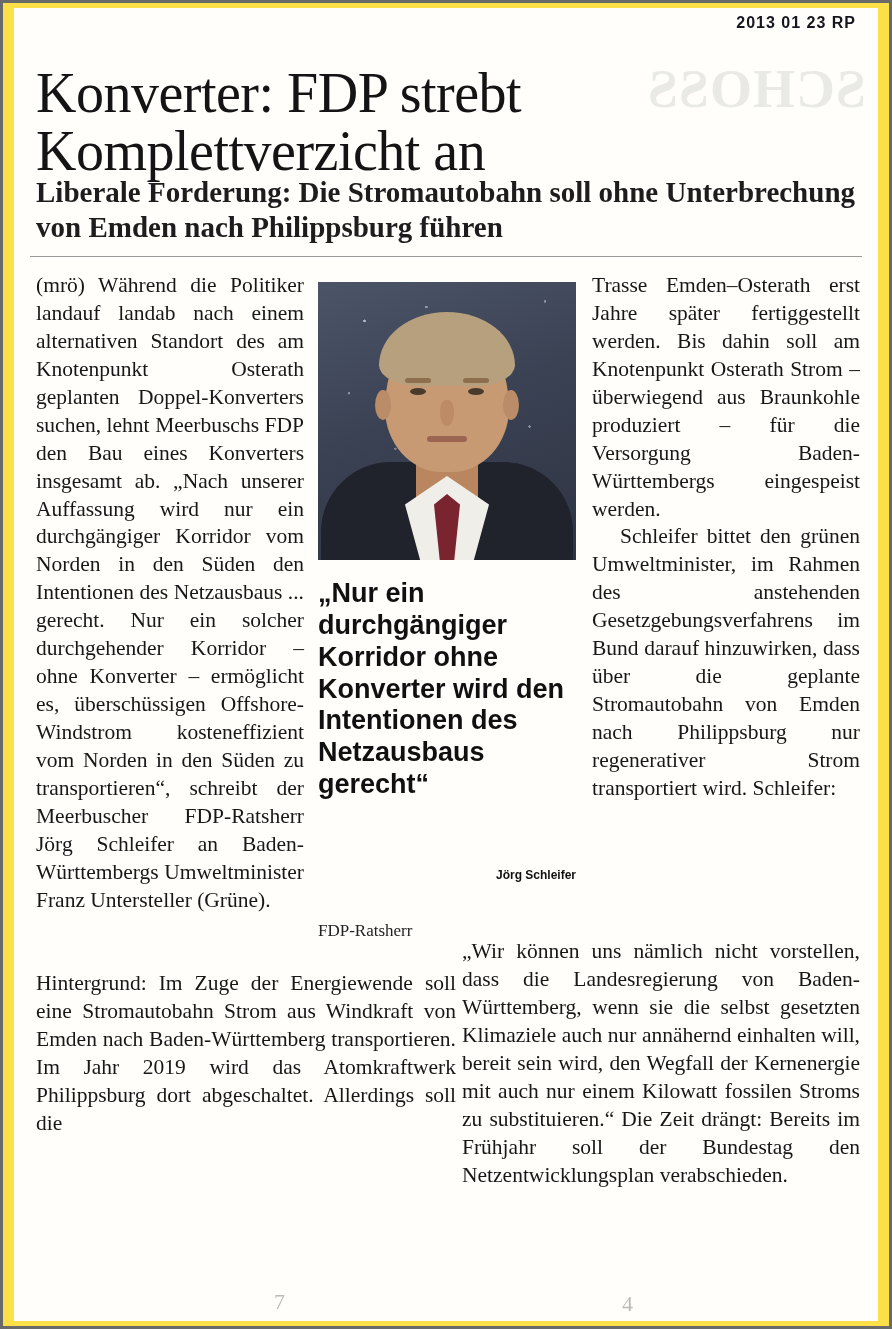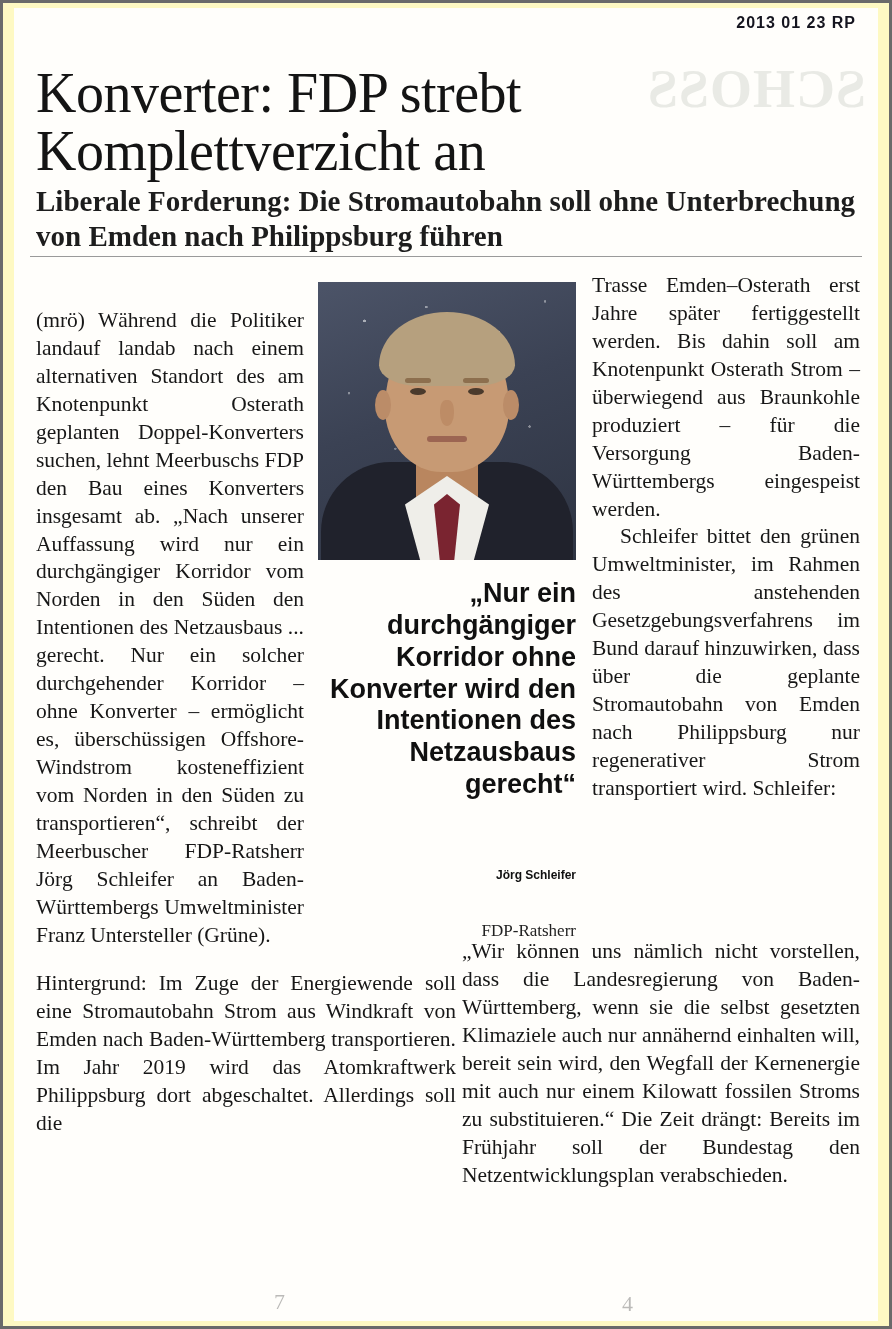--- a/index.html
+++ b/index.html
@@ -4,21 +4,21 @@
 <style>
   html, body {
     margin: 0;
     padding: 0;
     background: #ffffff;
   }
   .page {
     position: relative;
     width: 892px;
     height: 1329px;
-    background: #fef9c3;
+    background: #fde047;
     box-sizing: border-box;
     overflow: hidden;
     font-family: "Liberation Serif", serif;
     color: #1a1a1a;
   }
   
   .scan-border {
     position: absolute;
     inset: 0;
     border: 3px solid #6a6a6a;
@@ -68,21 +68,21 @@
     font-family: "Liberation Serif", serif;
     font-size: 56px;
     line-height: 1.04;
     font-weight: normal;
     color: #141414;
     letter-spacing: -0.5px;
   }
   .subhead {
     position: absolute;
     left: 36px;
-    top: 160px;
+    top: 151px;
     width: 820px;
     font-family: "Liberation Serif", serif;
     font-size: 29px;
     line-height: 1.22;
     color: #1d1d1d;
   }
 
   .rule {
     position: absolute;
     left: 30px;
@@ -101,21 +101,20 @@
     color: #171717;
     hyphens: auto;
   }
   .col p { margin: 0; }
   .col p + p { text-indent: 1.3em; }
 
   .col-left {
     left: 36px;
     top: 272px;
     width: 268px;
-    margin-top: 35px;
   }
   .col-left-wide {
     left: 36px;
     top: 938px;
     width: 420px;
     margin-top: 32px;
   }
   .col-right {
     left: 592px;
     top: 272px;
@@ -264,21 +263,21 @@
     margin-left: -20px;
     background: #9c6552;
     border-radius: 4px;
   }
 
   .pullquote {
     position: absolute;
     left: 318px;
     top: 578px;
     width: 258px;
-    text-align: right;
+    text-align: left;
     font-family: "Liberation Sans", sans-serif;
     font-weight: bold;
     font-size: 27px;
     line-height: 1.18;
     color: #101010;
   }
   .byline-name {
     position: absolute;
     left: 318px;
     top: 868px;
@@ -287,21 +286,21 @@
     font-family: "Liberation Sans", sans-serif;
     font-weight: bold;
     font-size: 12px;
     color: #101010;
   }
   .byline-role {
     position: absolute;
     left: 318px;
     top: 921px;
     width: 258px;
-    text-align: right;
+    text-align: left;
     font-family: "Liberation Serif", serif;
     font-size: 17px;
     color: #222;
   }
 
   
   .mark {
     position: absolute;
     font-family: "Liberation Serif", serif;
     font-size: 22px;

